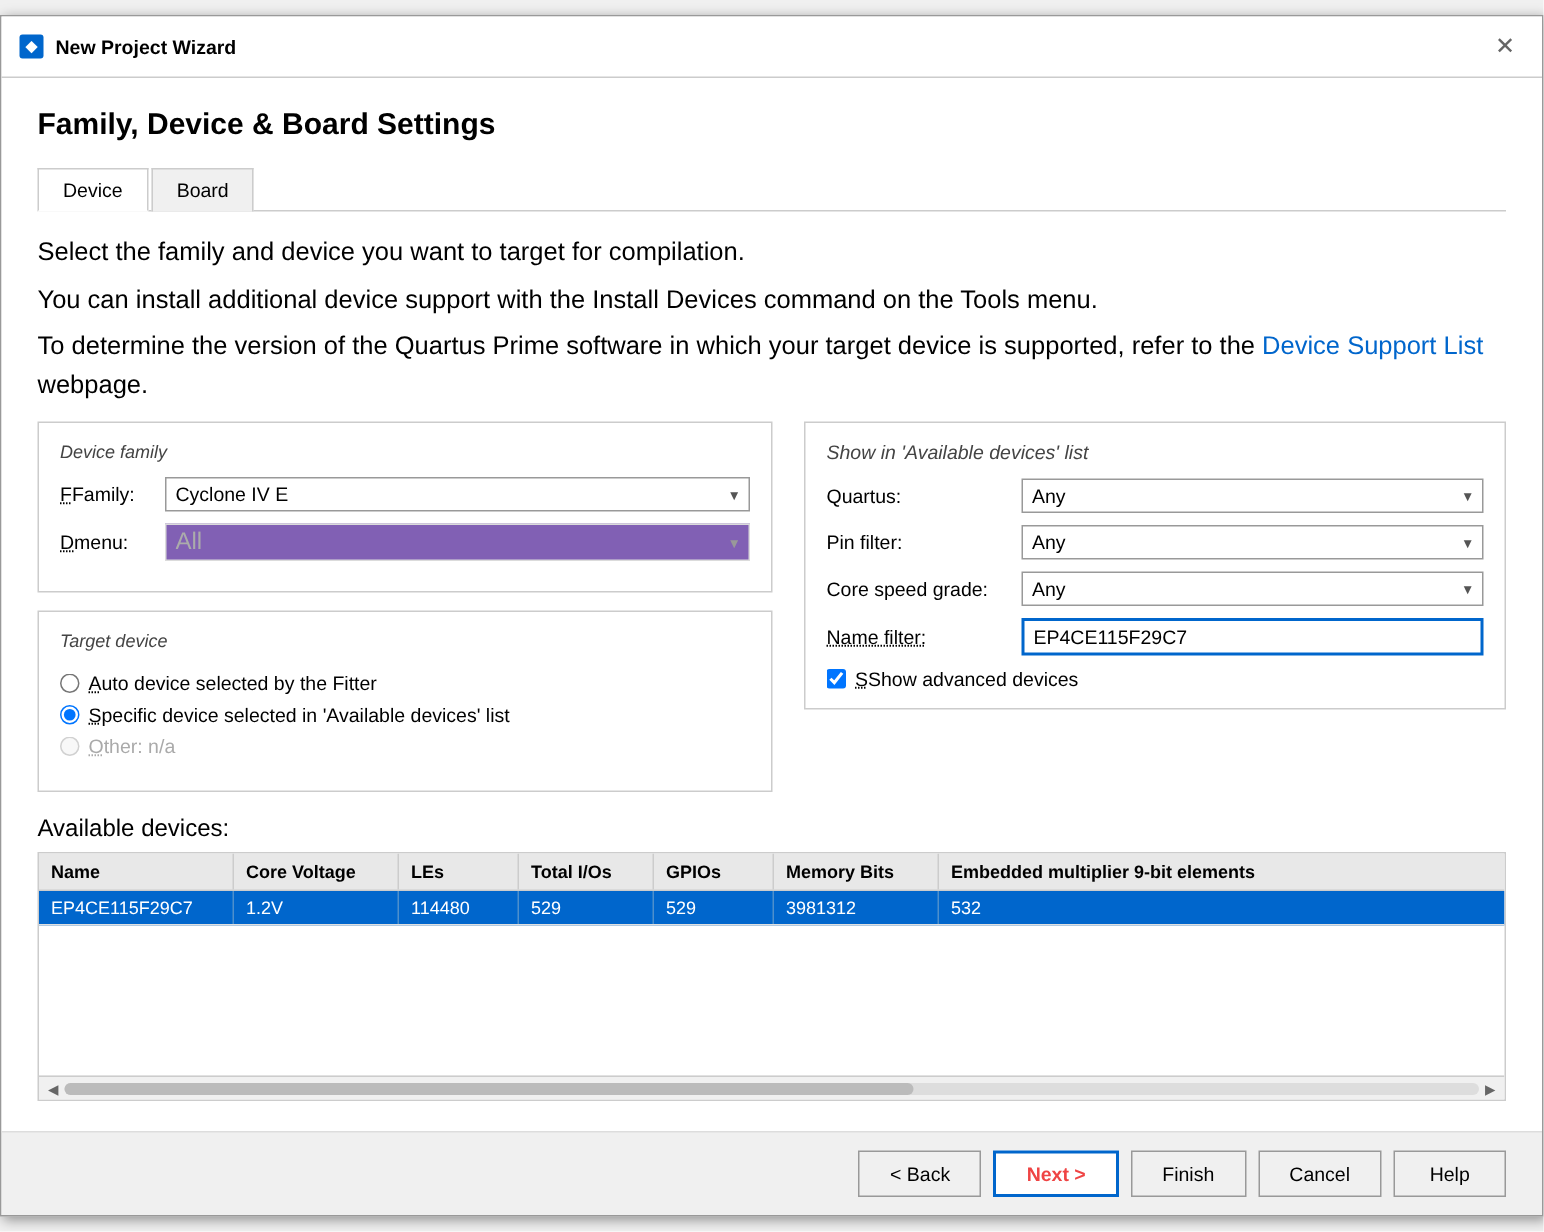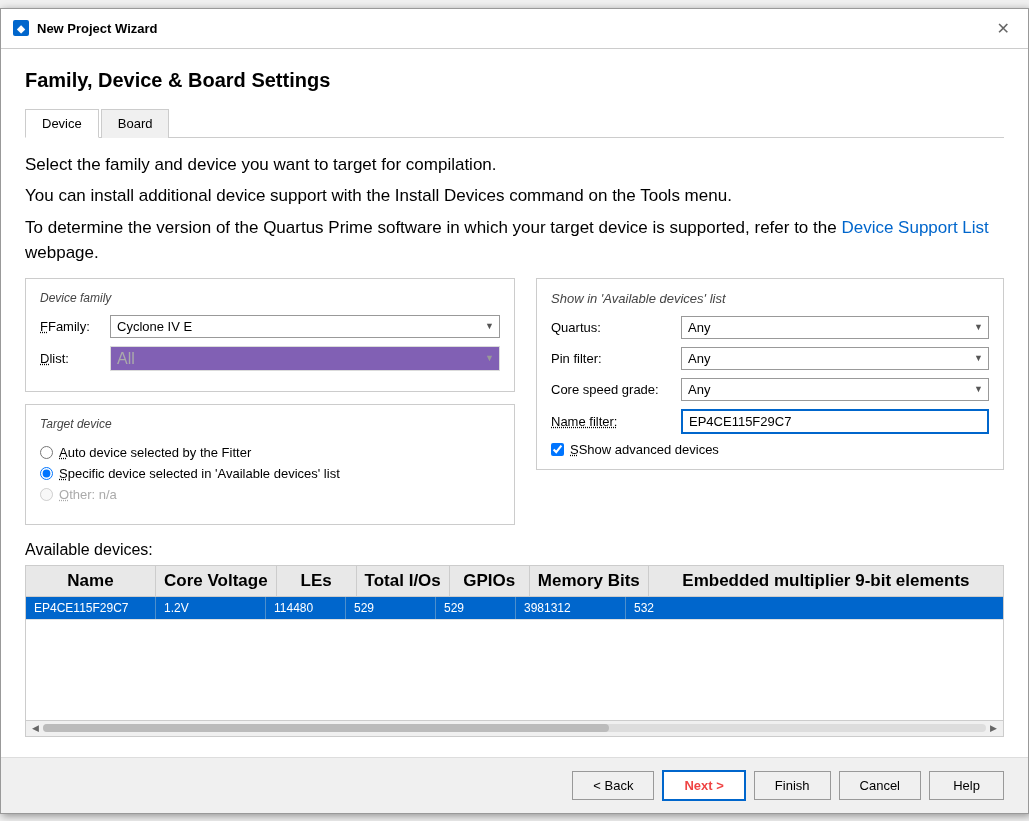--- a/index.html
+++ b/index.html
@@ -228,24 +228,24 @@
       border: 1px solid #ccc;
       overflow: hidden;
     }
     .table-header {
       display: flex;
       background: #e8e8e8;
       border-bottom: 1px solid #ccc;
     }
     .th {
       padding: 5px 8px;
-      font-size: 17px;
+      font-size: 12px;
       font-weight: 600;
       border-right: 1px solid #ccc;
-      text-align: center;
+      text-align: left;
       white-space: nowrap;
     }
     .th:last-child { border-right: none; }
     .col-name { flex: 0 0 130px; }
     .col-cv { flex: 0 0 110px; }
     .col-les { flex: 0 0 80px; }
     .col-tios { flex: 0 0 90px; }
     .col-gpios { flex: 0 0 80px; }
     .col-mb { flex: 0 0 110px; }
     .col-emb { flex: 1; min-width: 160px; }
@@ -296,21 +296,20 @@
     }
     .scroll-arrow {
       font-size: 9px;
       color: #666;
       cursor: pointer;
       padding: 0 4px;
     }
     .bottom-bar {
       display: flex;
       justify-content: flex-end;
-      align-items: center;
       padding: 12px 24px;
       background: #f0f0f0;
       border-top: 1px solid #ddd;
       gap: 8px;
     }
     .btn {
       padding: 6px 20px;
       font-size: 13px;
       border: 1px solid #999;
       background: #f0f0f0;
@@ -372,21 +371,21 @@
                 <option>Cyclone V</option>
                 <option>Cyclone 10 LP</option>
                 <option>MAX II</option>
                 <option>Stratix IV</option>
               </select>
             </div>
           </div>
 
           <div class="field-row">
             <span class="field-label">
-              <span style="text-decoration:underline;text-decoration-style:dotted;">D</span><span>list:</span>
+              <span style="text-decoration:underline;text-decoration-style:dotted;">D</span><span>menu:</span>
             </span>
             <div class="device-select-disabled">
               <select disabled="">
                 <option>All</option>
               </select>
             </div>
           </div>
         </div>
 
         <div class="section-box">

